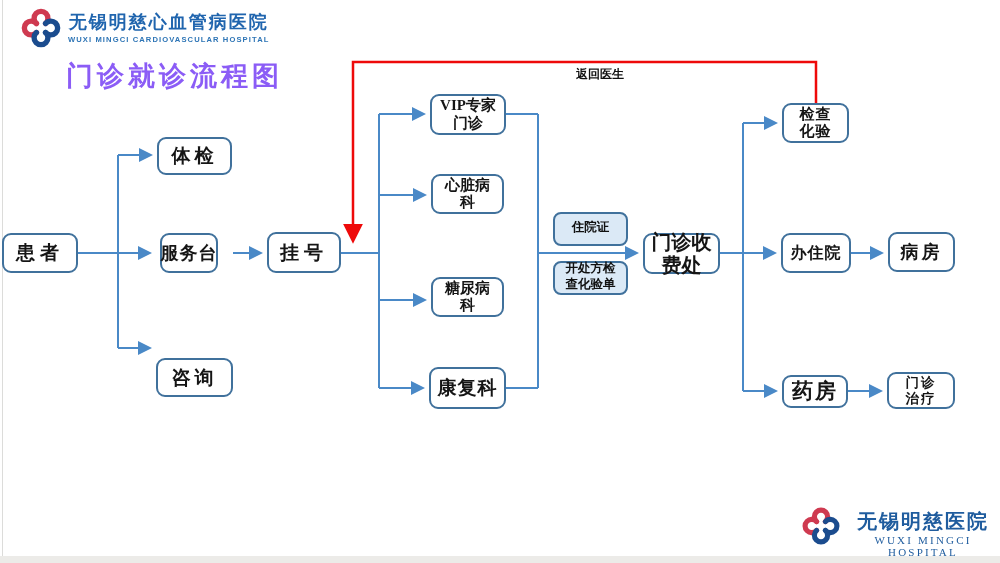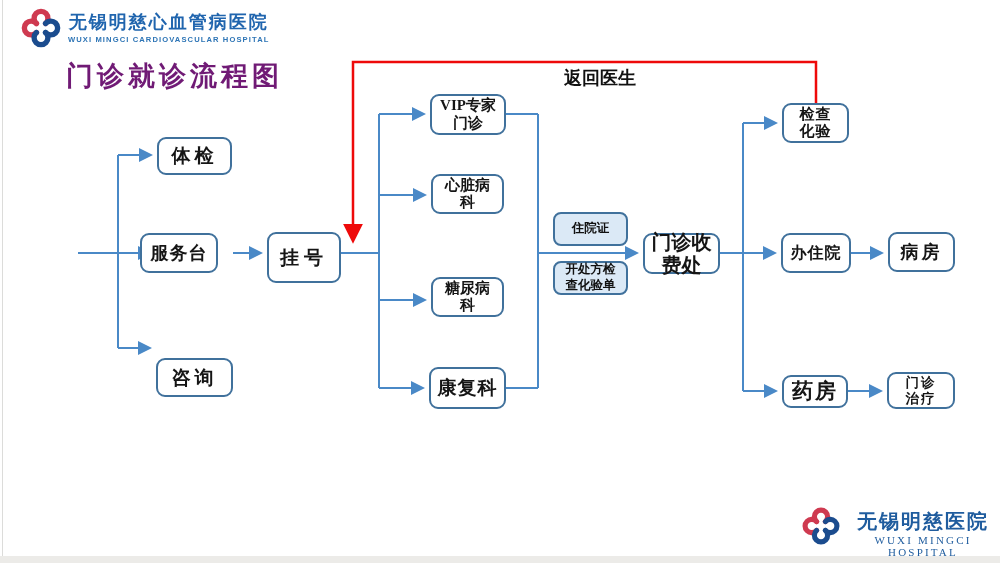--- a/index.html
+++ b/index.html
@@ -7,44 +7,44 @@
     position:relative; width:1000px; height:563px; background:#ffffff;
     overflow:hidden; font-family:"Liberation Sans", sans-serif;
   }
   .edge-line{position:absolute; left:2px; top:0; width:1px; height:563px; background:#dcdcda; z-index:0;}
   .bottom-strip{position:absolute; left:0; bottom:0; width:1000px; height:7px; background:#ecebe8; z-index:1;}
 
   
   .brand{position:absolute; z-index:3;text-align:center;}
   .brand-name{font-weight:bold; color:#2065ae; font-size:18px; letter-spacing:2px; line-height:1;}
   .brand-en{color:#2e75b6; font-size:7.6px; font-weight:bold; letter-spacing:1.1px; margin-top:4px;}
-  .page-title{position:absolute; left:66px; top:58px; font-size:27px; font-weight:bold; color:#701a75;
+  .page-title{position:absolute; left:66px; top:58px; font-size:27px; font-weight:bold; color:#8b5cf6;
     letter-spacing:4px; z-index:3; font-family:"Liberation Sans", sans-serif;}
 
   
   .footer-name{font-weight:bold; color:#1f5c9e; font-size:20px; letter-spacing:2px; line-height:1;}
   .footer-en{color:#1f5c9e; font-size:11px; letter-spacing:2.2px; margin-top:3px; font-family:"Liberation Serif", serif;}
 
   
   svg.wires{position:absolute; left:0; top:0; z-index:1;}
   .node{
     position:absolute; background:#ffffff; border:2px solid #40719c; border-radius:9px;
     display:flex; flex-direction:column; align-items:center; justify-content:center;
     font-weight:bold; color:#151515; z-index:2; box-sizing:border-box;
     font-family:"Liberation Serif", serif; text-align:center;
   }
   .node .l{line-height:1.15; white-space:nowrap;}
   .tag{
     position:absolute; background:#dbe9f6; border:2px solid #40719c; border-radius:8px;
     display:flex; flex-direction:column; align-items:center; justify-content:center;
     font-weight:bold; color:#111; font-size:12.5px; z-index:2; box-sizing:border-box;
-    font-family:Liberation Sans, sans-serif; line-height:1.25;
+    font-family:Liberation Mono, monospace; line-height:1.25;
   }
   .red-note{position:absolute; left:560px; top:66px; width:80px; text-align:center;
-    font-size:18px; font-weight:bold; color:#111; z-index:2; font-family:"Liberation Serif", serif;}
+    font-size:12px; font-weight:bold; color:#111; z-index:2; font-family:"Liberation Serif", serif;}
 </style>
 </head>
 <body>
 
 <div id="stage">
   <div class="edge-line"></div>
   <div class="bottom-strip"></div>
 
   <div class="brand" style="left:18px; top:5px;">
     <svg width="46" height="46" viewBox="0 0 60 60">
@@ -91,30 +91,33 @@
       <line x1="743" y1="123" x2="743" y2="391"></line>
       <line x1="743" y1="123" x2="776" y2="123" marker-end="url(#ab)"></line>
       <line x1="743" y1="253" x2="775" y2="253" marker-end="url(#ab)"></line>
       <line x1="743" y1="391" x2="776" y2="391" marker-end="url(#ab)"></line>
       <line x1="851" y1="253" x2="882" y2="253" marker-end="url(#ab)"></line>
       <line x1="848" y1="391" x2="881" y2="391" marker-end="url(#ab)"></line>
     </g>
     <path d="M 816 103 L 816 62 L 353 62 L 353 240" stroke="#ee0a0a" stroke-width="2.5" fill="none" marker-end="url(#ar)"></path>
   </svg>
 
+  <div class="node" style="left:2px;top:233px;width:76px;height:40px;font-size:19px;letter-spacing:5px;">
+    <span class="l">患者</span>
+  </div>
   <div class="node" style="left:157px;top:137px;width:75px;height:38px;font-size:19px;letter-spacing:4px;">
     <span class="l">体检</span>
   </div>
-  <div class="node" style="left:140px;top:233px;width:78px;height:40px;font-size:18px;letter-spacing:1px;">
+  <div class="node" style="left:160px;top:233px;width:58px;height:40px;font-size:18px;letter-spacing:1px;">
     <span class="l">服务台</span>
   </div>
   <div class="node" style="left:156px;top:330px;width:77px;height:39px;font-size:19px;letter-spacing:4px;margin-top:28px;">
     <span class="l">咨询</span>
   </div>
-  <div class="node" style="left:267px;top:232px;width:74px;height:51px;font-size:19px;letter-spacing:5px;">
+  <div class="node" style="left:267px;top:232px;width:74px;height:41px;font-size:19px;letter-spacing:5px;">
     <span class="l">挂号</span>
   </div>
   <div class="node" style="left:430px;top:94px;width:76px;height:41px;font-size:15px;">
     <span class="l">VIP专家</span>
     <span class="l">门诊</span>
   </div>
   <div class="node" style="left:431px;top:174px;width:73px;height:40px;font-size:15px;">
     <span class="l">心脏病</span>
     <span class="l">科</span>
   </div>

